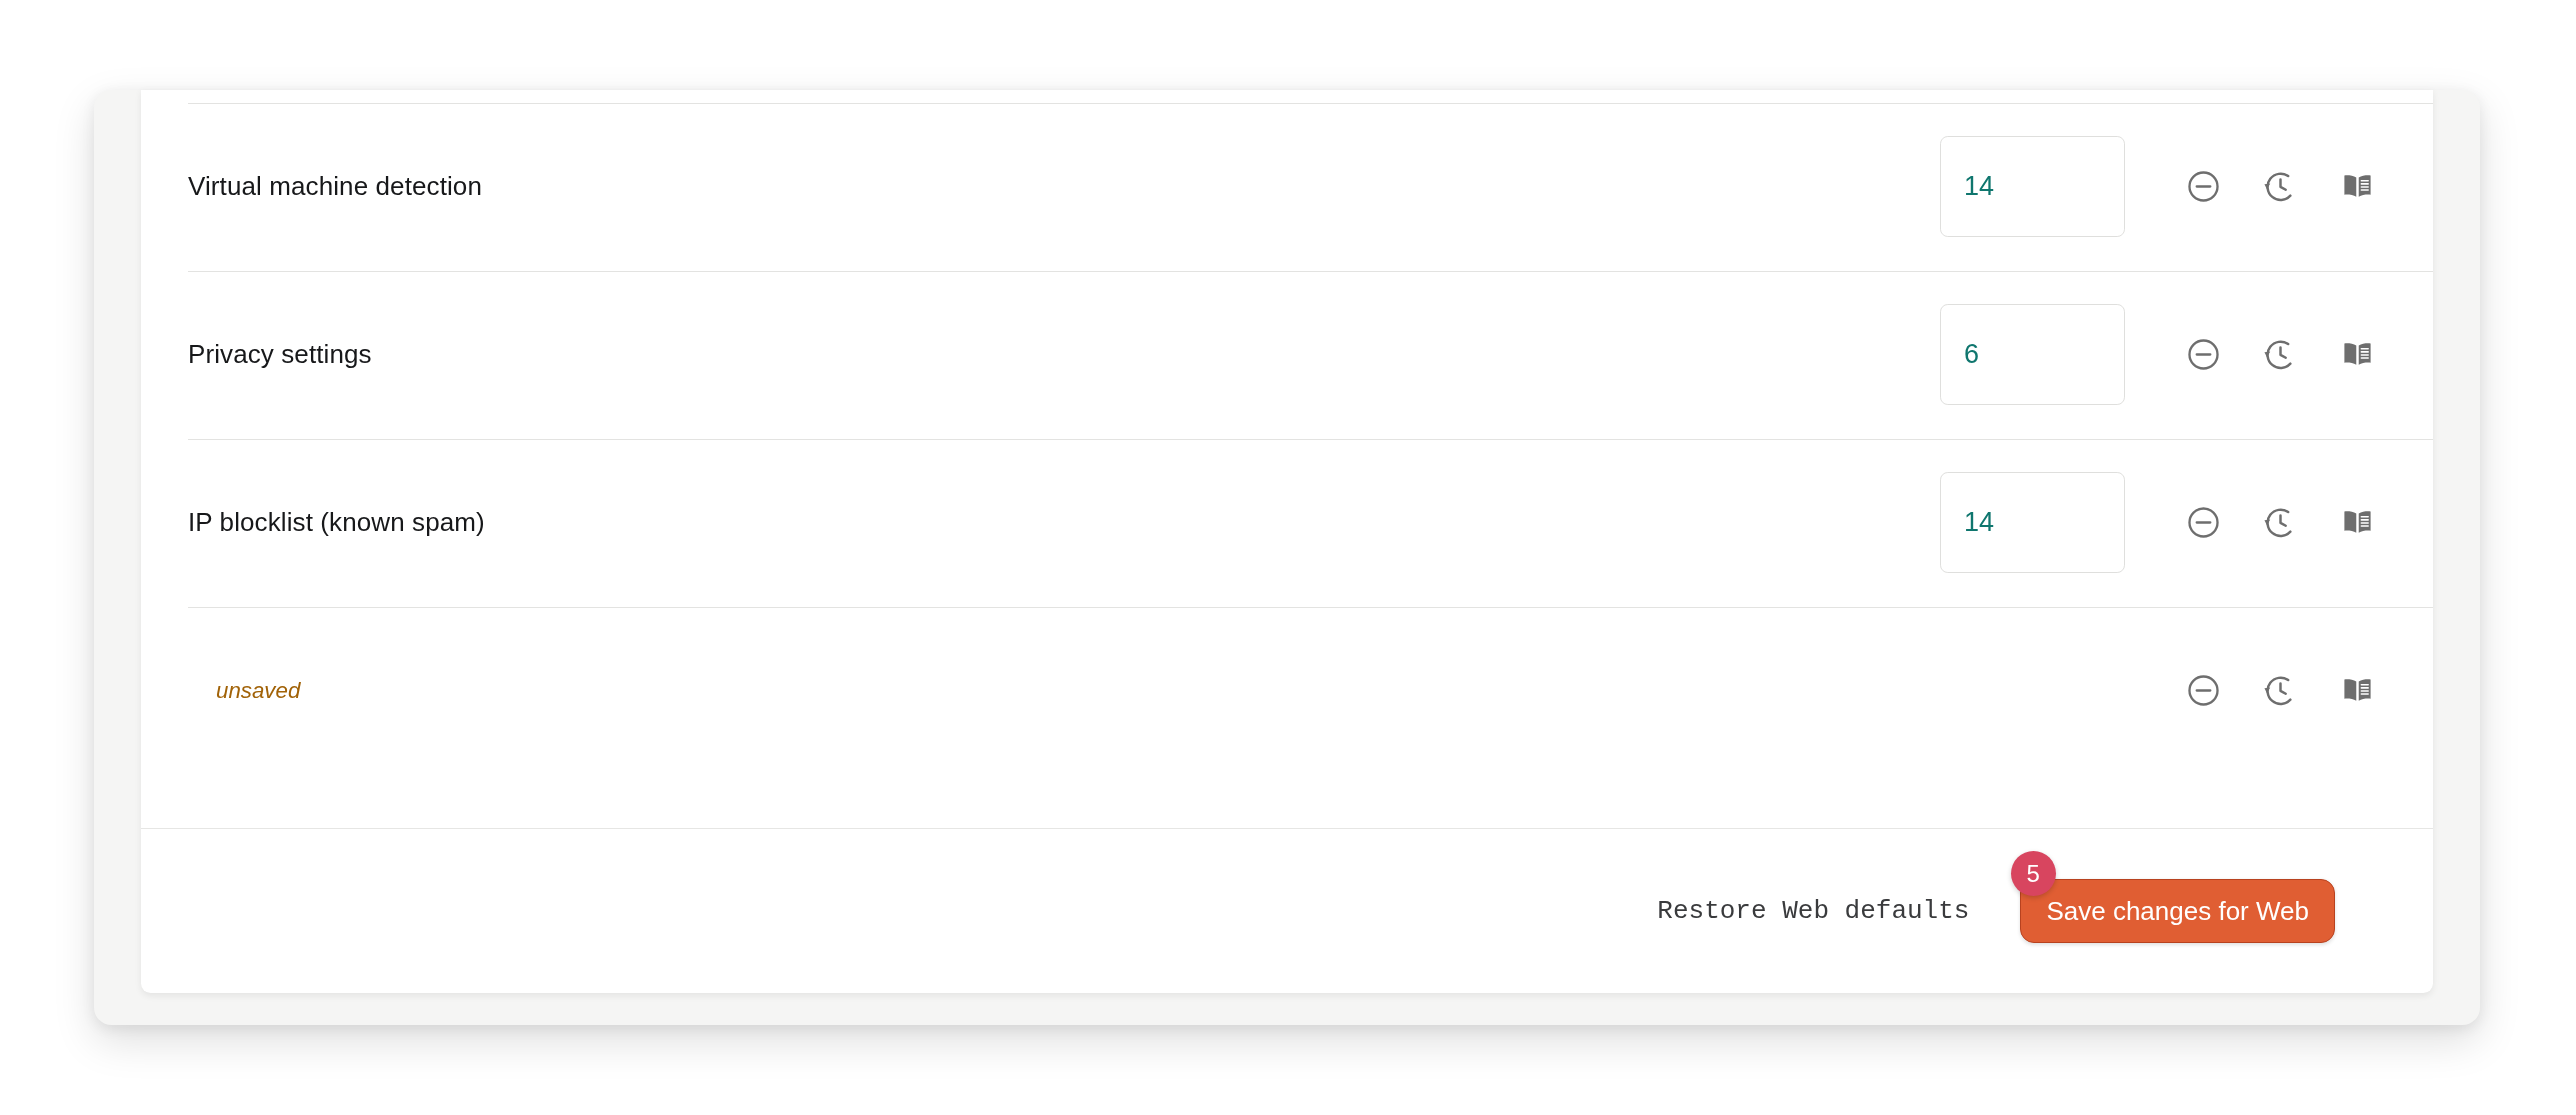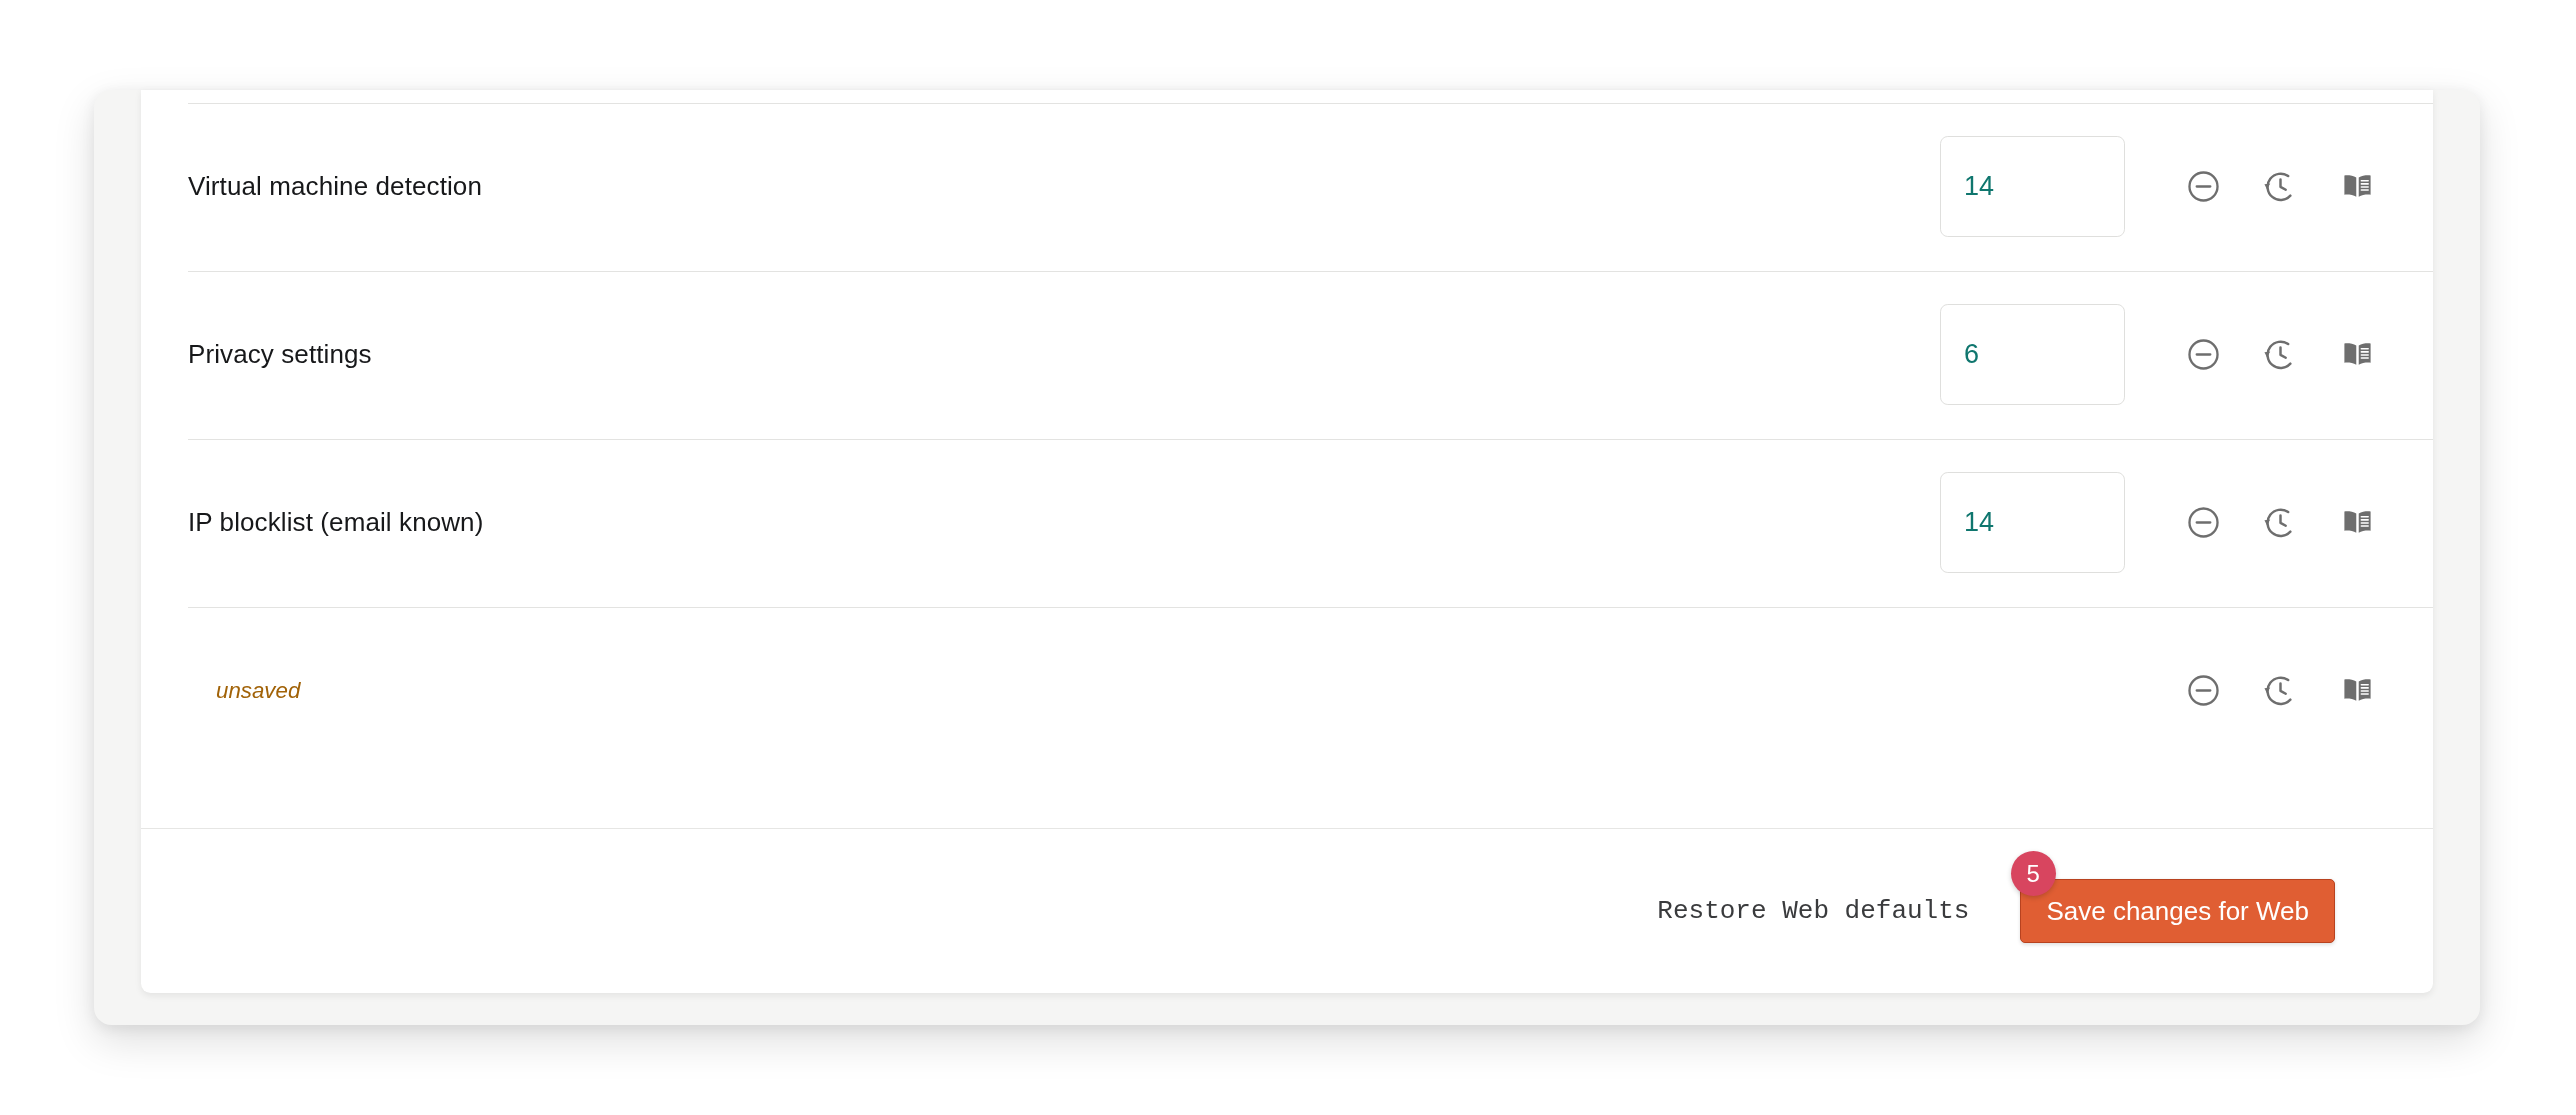--- a/index.html
+++ b/index.html
@@ -168,21 +168,21 @@
     position: relative;
     margin-right: 98px;
   }
 
   #save-changes-button {
     font-family: inherit;
     font-size: 26px;
     color: #ffffff;
     background: #e05e33;
     border: 1.9px solid #b8421f;
-    border-radius: 5px;
+    border-radius: 14px;
     padding: 0 25px;
     height: 64px;
     line-height: 60px;
     cursor: pointer;
     white-space: nowrap;
     box-shadow: 0 1.9px 3.9px rgba(0,0,0,0.12);
   }
 
   #unsaved-count-badge {
     position: absolute;
@@ -274,21 +274,21 @@
                     <line x1="14.5" y1="14.3" x2="18.9" y2="14.3"></line>
                   </g>
                 </svg>
               </button>
             </div>
           </div>
         </div>
         <div class="setting-row">
           <div class="row-inner">
             <div class="row-label-wrap">
-              <span class="row-label">IP blocklist (email known)</span>
+              <span class="row-label">IP blocklist (known spam)</span>
             </div>
             <div class="row-value-field">14</div>
             <div class="row-actions">
               <button class="icon-btn">
                 <svg width="37" height="37" viewBox="0 0 24 24" aria-hidden="true">
                   <circle cx="12" cy="12" r="9.1" fill="none" stroke="#6e6e6e" stroke-width="1.5"></circle>
                   <line x1="7.6" y1="12" x2="16.4" y2="12" stroke="#6e6e6e" stroke-width="1.5" stroke-linecap="round"></line>
                 </svg>
               </button>
               <button class="icon-btn">

